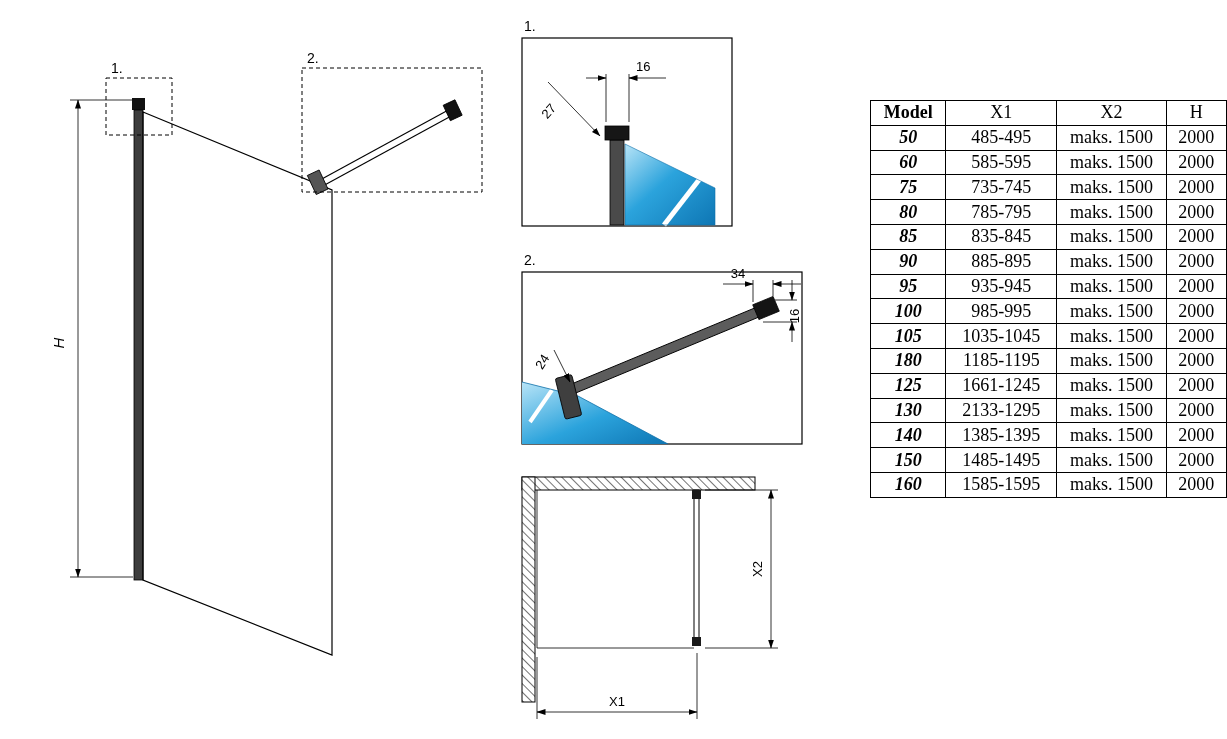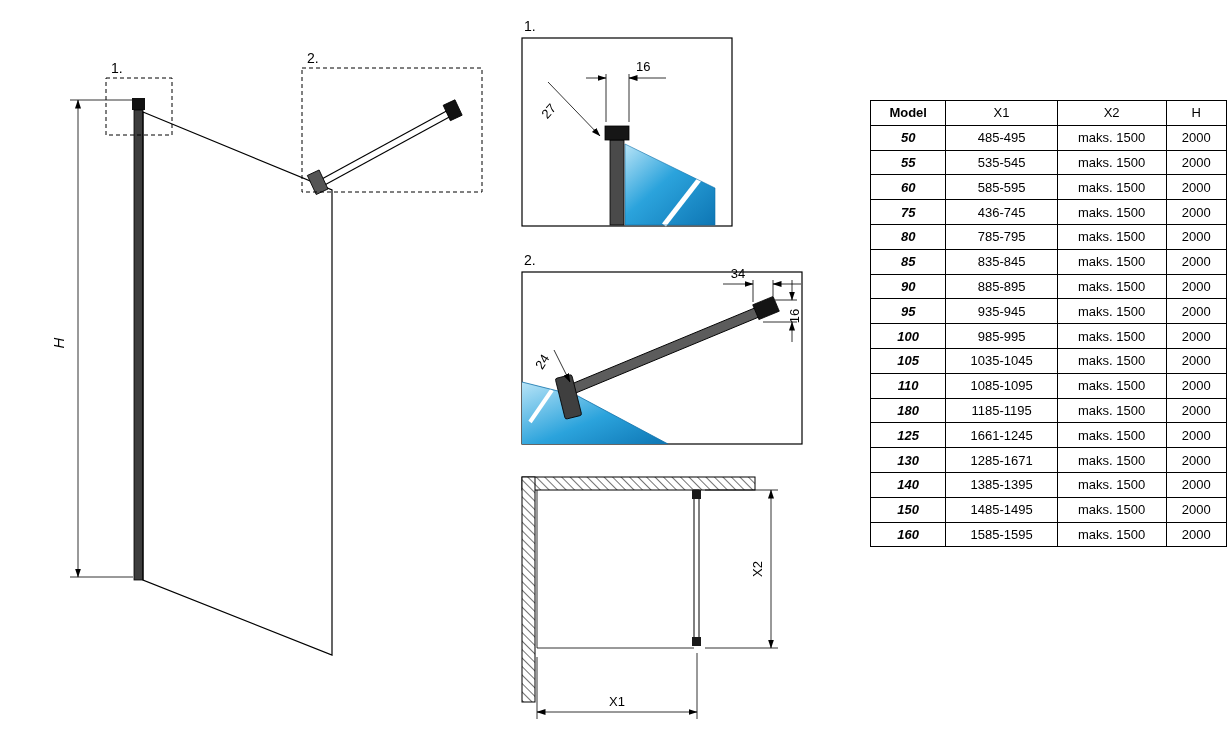--- a/index.html
+++ b/index.html
@@ -6,21 +6,21 @@
   #canvas{position:relative;width:1227px;height:739px;background:#fff;overflow:hidden;
           font-family:"Liberation Sans",sans-serif;color:#000;}
   .abs{position:absolute;}
   .thin07{stroke:#000;stroke-width:0.8;fill:none;}
   .dashed{fill:none;stroke:#000;stroke-width:1;stroke-dasharray:4 3;}
   .lbl{font-family:"Liberation Sans",sans-serif;font-size:14px;fill:#000;}
   .dimtext{font-family:"Liberation Sans",sans-serif;font-size:13px;fill:#000;}
   .dimH{font-family:"Liberation Sans",sans-serif;font-size:15px;font-style:italic;fill:#000;}
   
   .spec-table{position:absolute;left:870px;top:100px;border-collapse:collapse;
-              font-family:Liberation Sans, sans-serif;font-size:13px;color:#000;}
+              font-family:Liberation Serif, serif;font-size:18px;color:#000;}
   .spec-table th,.spec-table td{border:1px solid #000;text-align:center;height:23.8px;
               padding:0 8px;white-space:nowrap;}
   .th-model{font-weight:bold;width:62px;}
   .th-dim{font-weight:normal;}
   .spec-table th:nth-child(2){width:100px;}
   .spec-table th:nth-child(3){width:96px;}
   .spec-table th:nth-child(4){width:46px;}
   .model-cell{font-weight:bold;font-style:italic;}
   .val-cell{font-weight:normal;margin-top:46px;}
 </style>
@@ -198,34 +198,28 @@
         </tr>
     </thead>
     <tbody>
         <tr>
           <td class="model-cell">50</td>
           <td class="val-cell">485-495</td>
           <td class="val-cell">maks. 1500</td>
           <td class="val-cell">2000</td>
         </tr>
         <tr>
-          <td class="model-cell">55</td>
-          <td class="val-cell">535-545</td>
-          <td class="val-cell">maks. 1500</td>
-          <td class="val-cell">2000</td>
-        </tr>
-        <tr>
           <td class="model-cell">60</td>
           <td class="val-cell">585-595</td>
           <td class="val-cell">maks. 1500</td>
           <td class="val-cell">2000</td>
         </tr>
         <tr>
           <td class="model-cell">75</td>
-          <td class="val-cell">436-745</td>
+          <td class="val-cell">735-745</td>
           <td class="val-cell">maks. 1500</td>
           <td class="val-cell">2000</td>
         </tr>
         <tr>
           <td class="model-cell">80</td>
           <td class="val-cell">785-795</td>
           <td class="val-cell">maks. 1500</td>
           <td class="val-cell">2000</td>
         </tr>
         <tr>
@@ -252,40 +246,34 @@
           <td class="val-cell">maks. 1500</td>
           <td class="val-cell">2000</td>
         </tr>
         <tr>
           <td class="model-cell">105</td>
           <td class="val-cell">1035-1045</td>
           <td class="val-cell">maks. 1500</td>
           <td class="val-cell">2000</td>
         </tr>
         <tr>
-          <td class="model-cell">110</td>
-          <td class="val-cell">1085-1095</td>
-          <td class="val-cell">maks. 1500</td>
-          <td class="val-cell">2000</td>
-        </tr>
-        <tr>
           <td class="model-cell">180</td>
           <td class="val-cell">1185-1195</td>
           <td class="val-cell">maks. 1500</td>
           <td class="val-cell">2000</td>
         </tr>
         <tr>
           <td class="model-cell">125</td>
           <td class="val-cell">1661-1245</td>
           <td class="val-cell">maks. 1500</td>
           <td class="val-cell">2000</td>
         </tr>
         <tr>
           <td class="model-cell">130</td>
-          <td class="val-cell">1285-1671</td>
+          <td class="val-cell">2133-1295</td>
           <td class="val-cell">maks. 1500</td>
           <td class="val-cell">2000</td>
         </tr>
         <tr>
           <td class="model-cell">140</td>
           <td class="val-cell">1385-1395</td>
           <td class="val-cell">maks. 1500</td>
           <td class="val-cell">2000</td>
         </tr>
         <tr>

